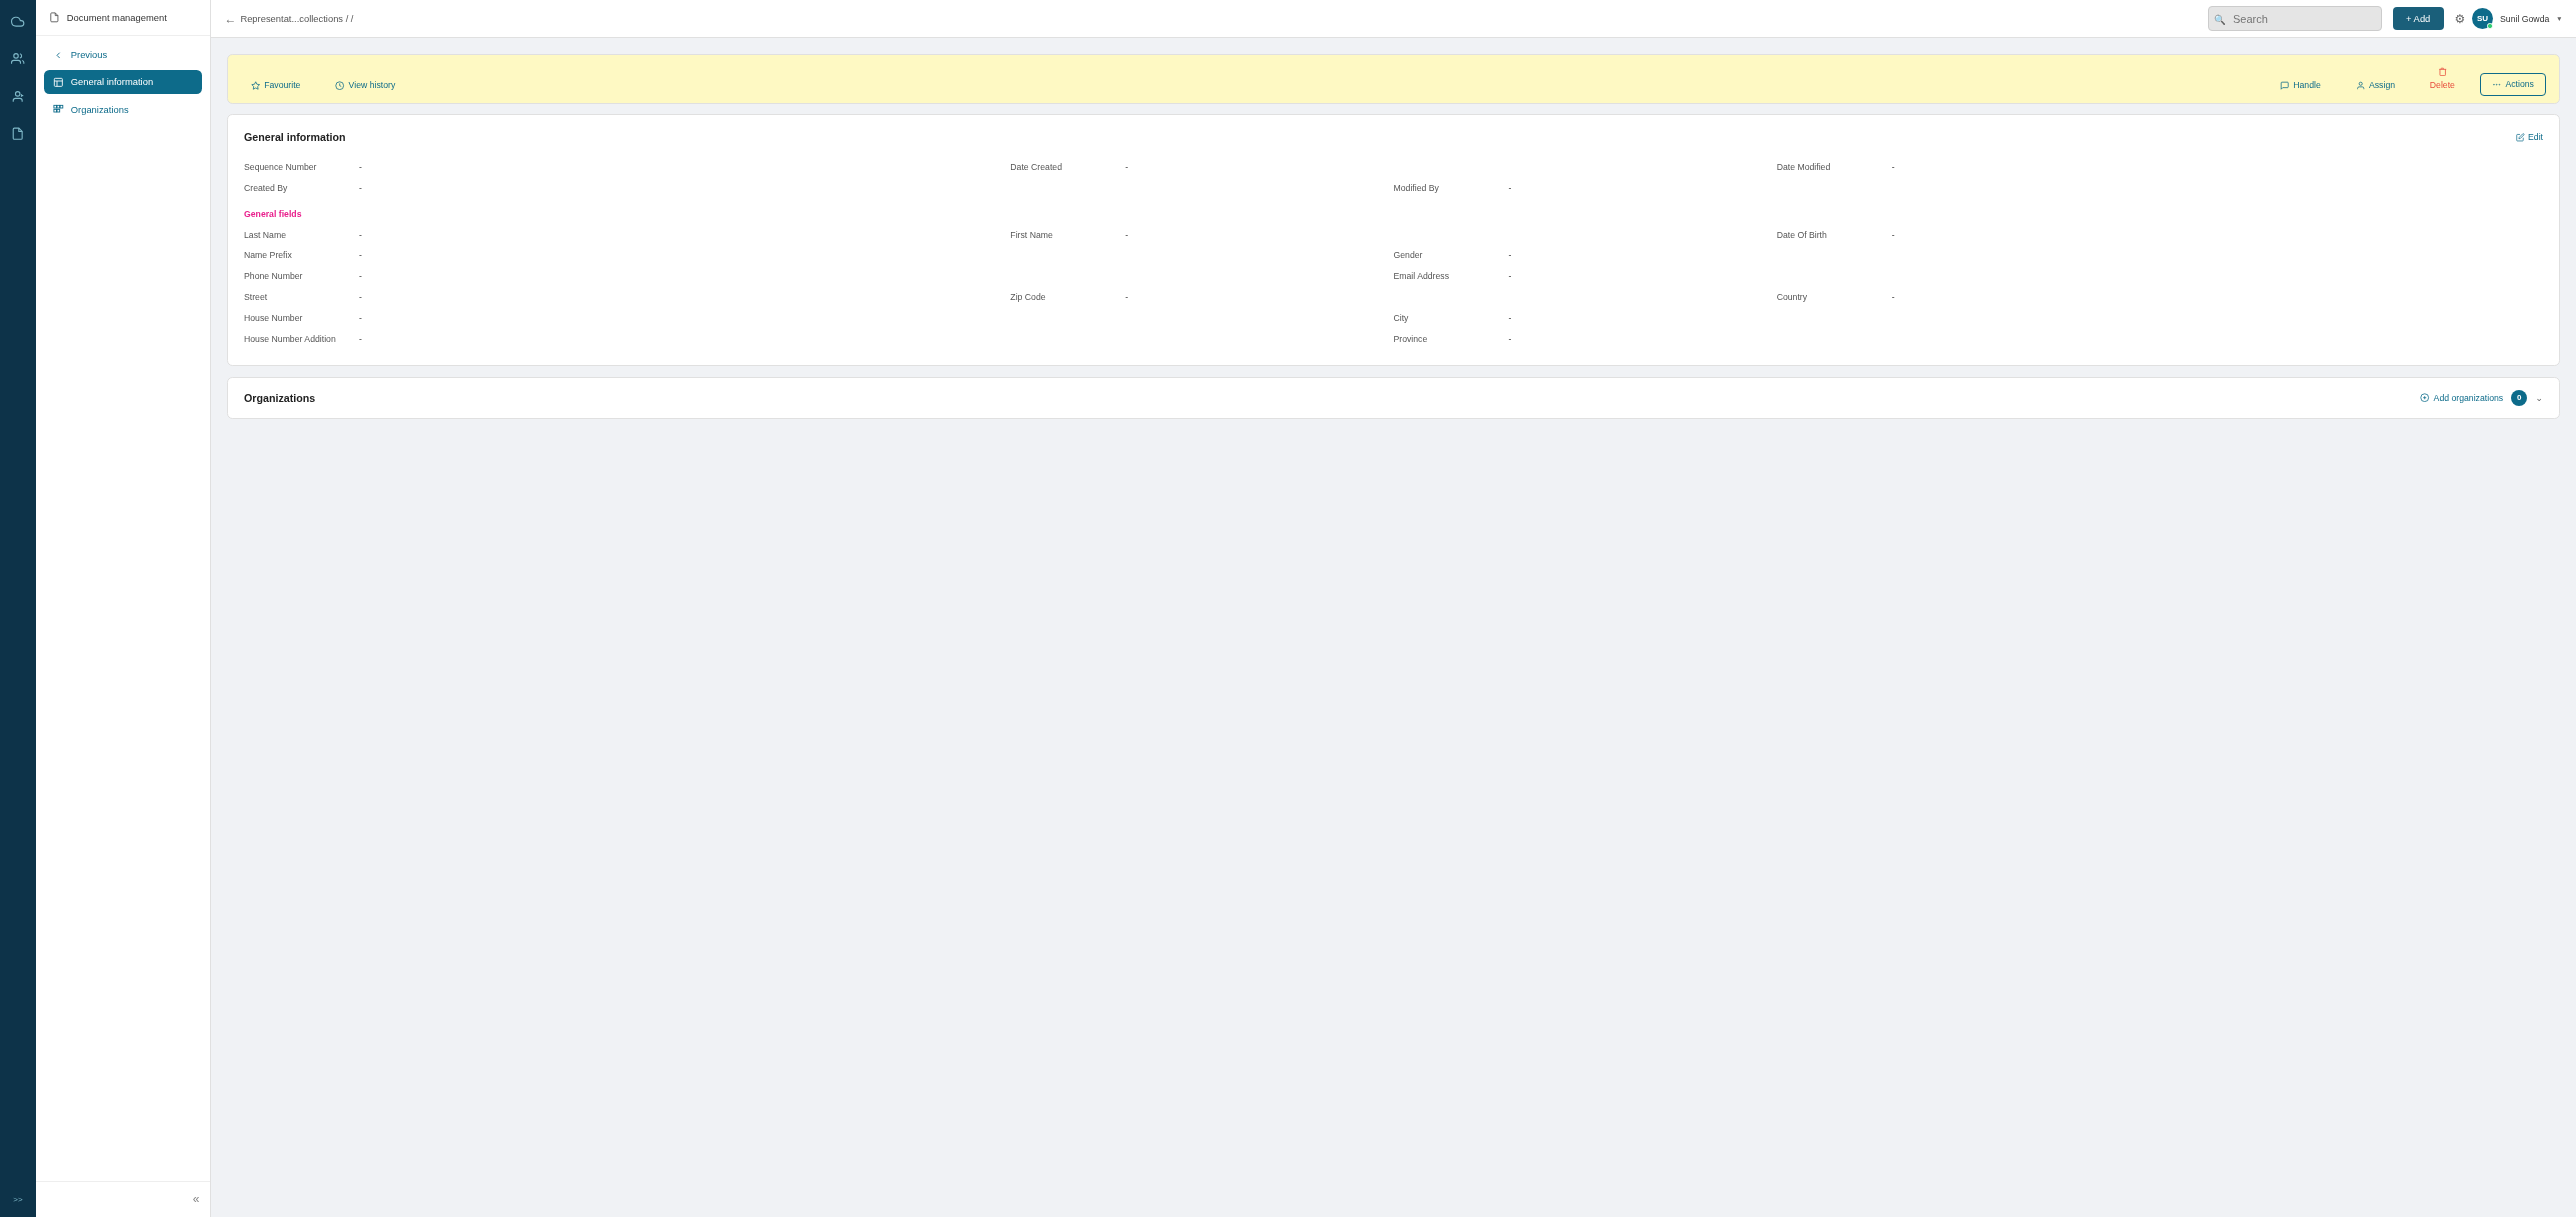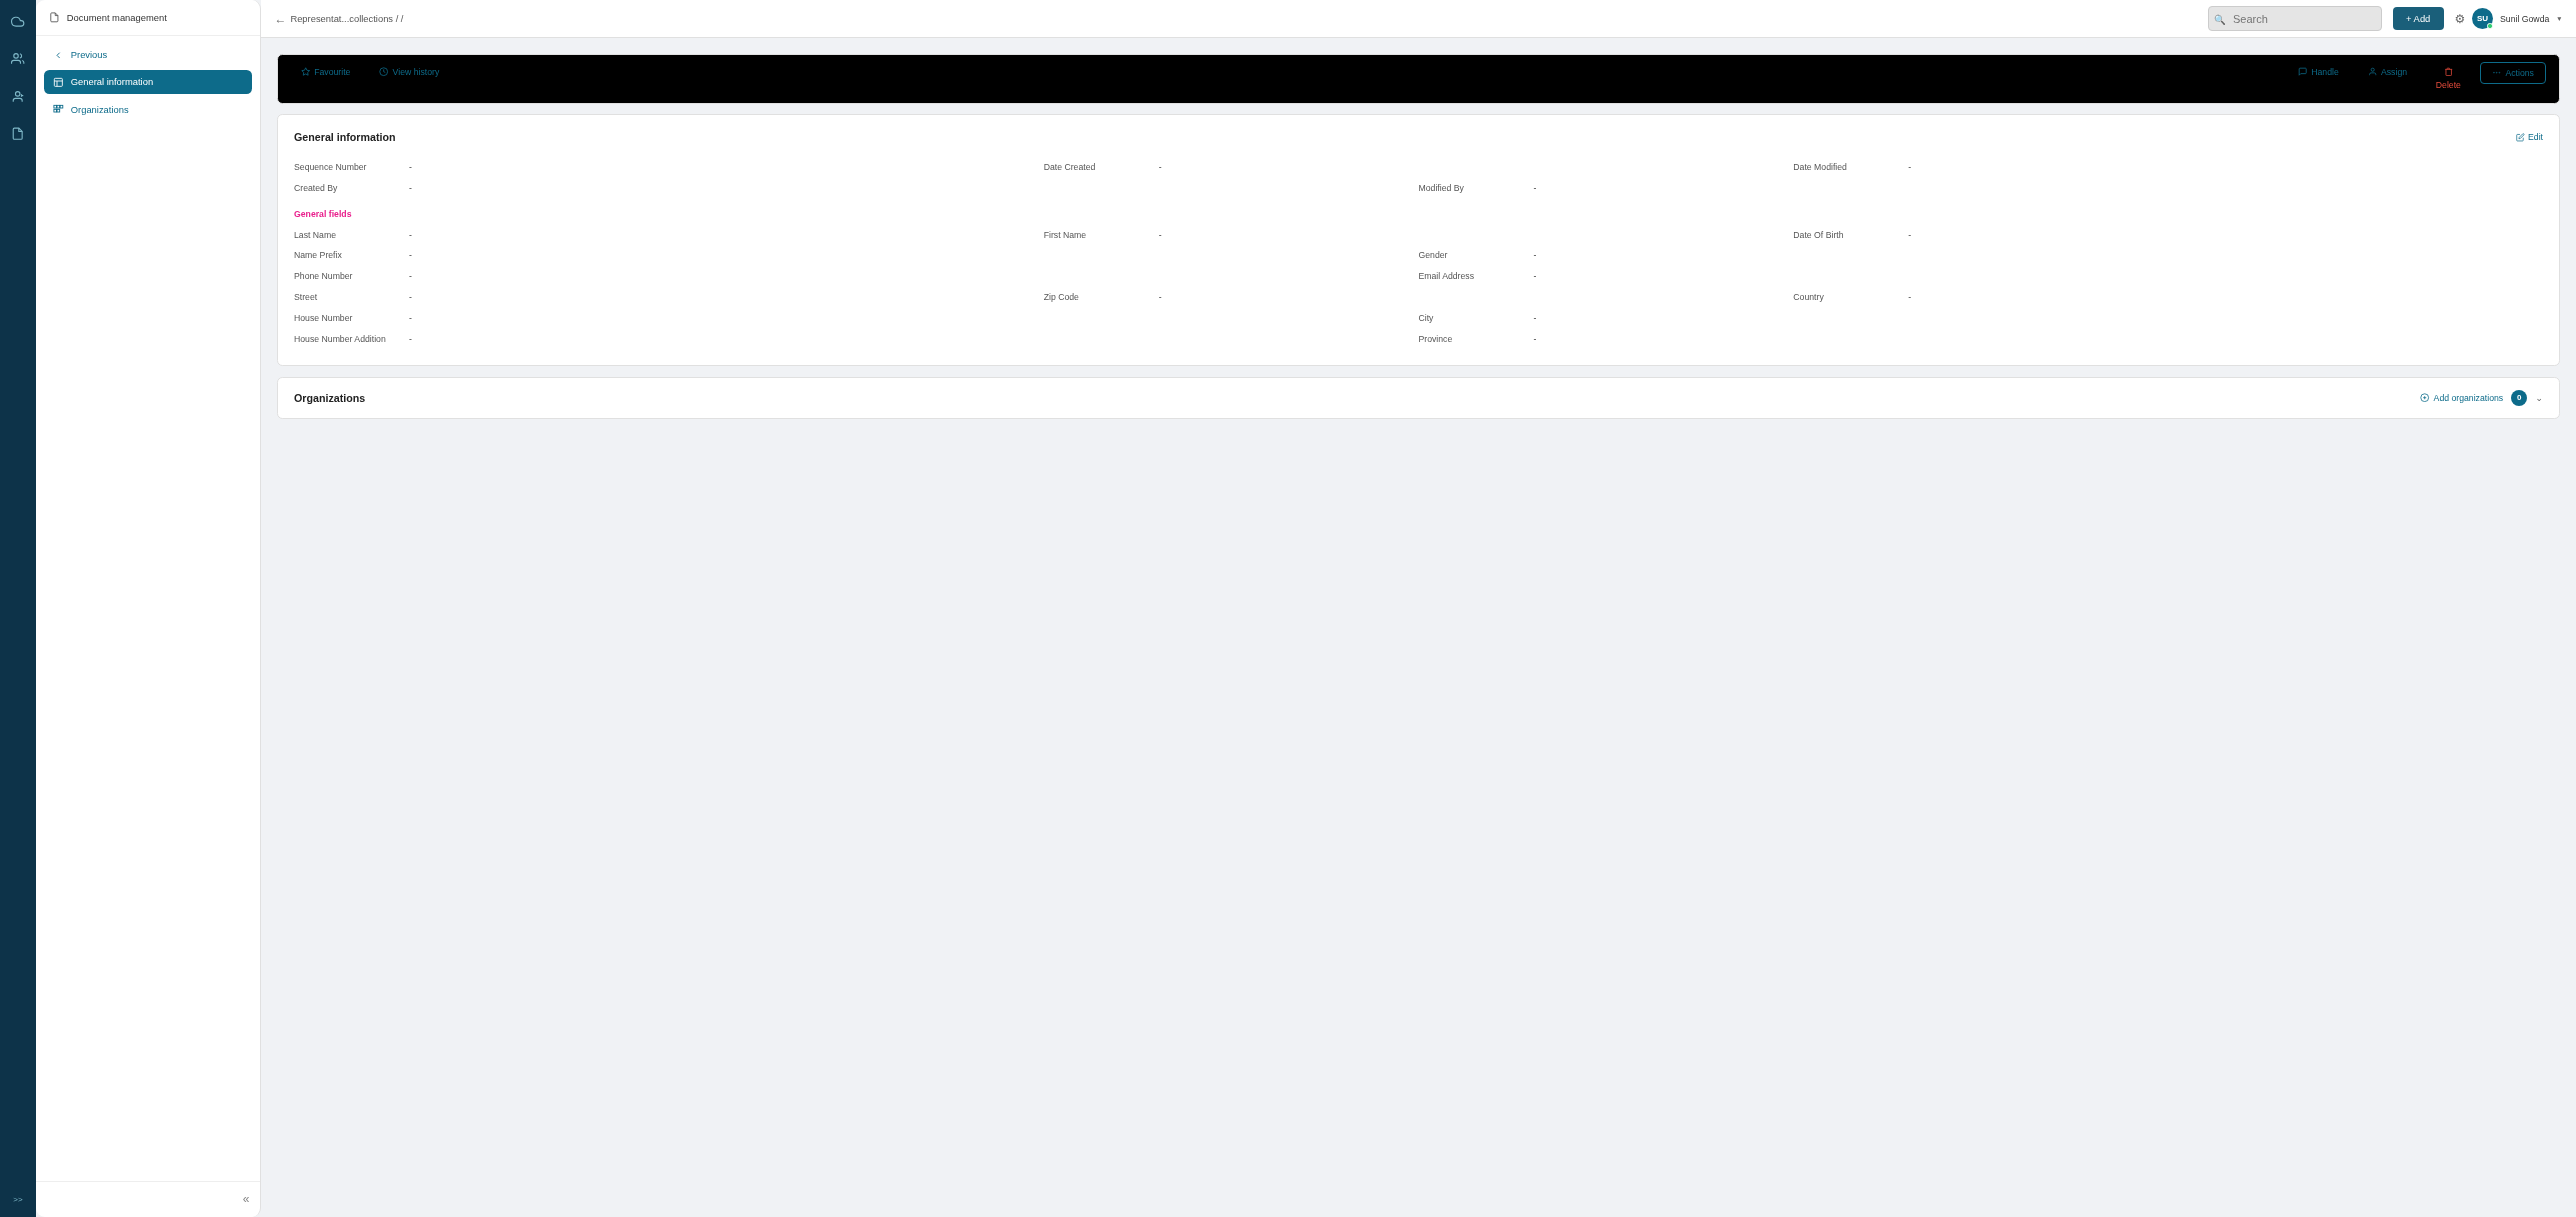--- a/index.html
+++ b/index.html
@@ -28,27 +28,26 @@
     .icon-rail .expand-btn {
       position: absolute;
       bottom: 13.4px;
       color: #7fb8c8;
       cursor: pointer;
       font-size: 8px;
     }
 
     
     .sidebar {
-      width: 225px;
+      width: 175px;
       background: #fff;
       border-right: 0.7px solid #e0e0e0;
       display: flex;
       flex-direction: column;
       flex-shrink: 0;
-      border-radius: 9px;
     }
     .sidebar-doc-mgmt {
       display: flex;
       align-items: center;
       gap: 6.7px;
       padding: 12px 13.4px;
       font-size: 9.4px;
       color: #333;
       border-bottom: 0.7px solid #eee;
       cursor: pointer;
@@ -187,28 +186,28 @@
 
     
     .content {
       flex: 1;
       overflow-y: auto;
       padding: 16px;
     }
 
     
     .action-toolbar {
-      background: #000000;
+      background: #fef9c3;
       border: 0.7px solid #e0e0e0;
       border-radius: 5.4px;
       display: flex;
-      align-items: flex-start;
+      align-items: flex-end;
       padding: 6.7px 13.4px;
       margin-bottom: 10.7px;
-      gap: 10px;
+      gap: 16px;
     }
     .toolbar-btn {
       display: flex;
       align-items: center;
       gap: 4px;
       padding: 5.4px 9.4px;
       border-radius: 4px;
       cursor: pointer;
       font-size: 8.7px;
       color: #0d6b8a;

